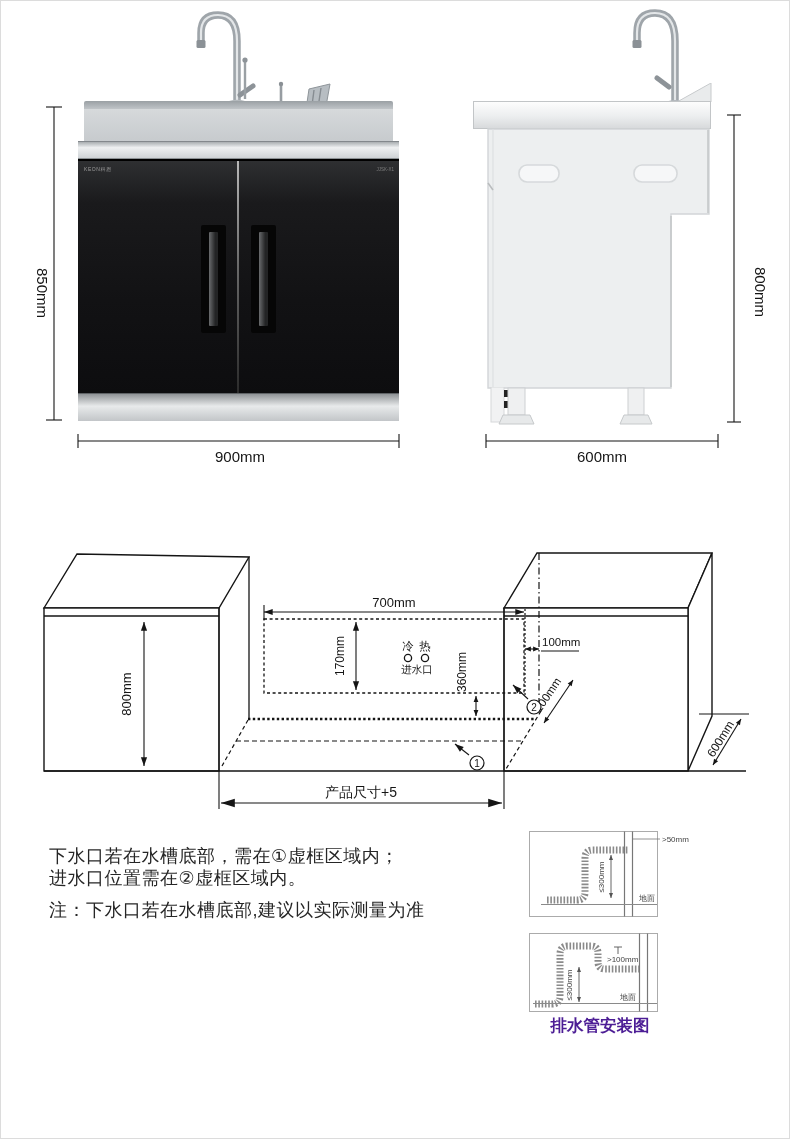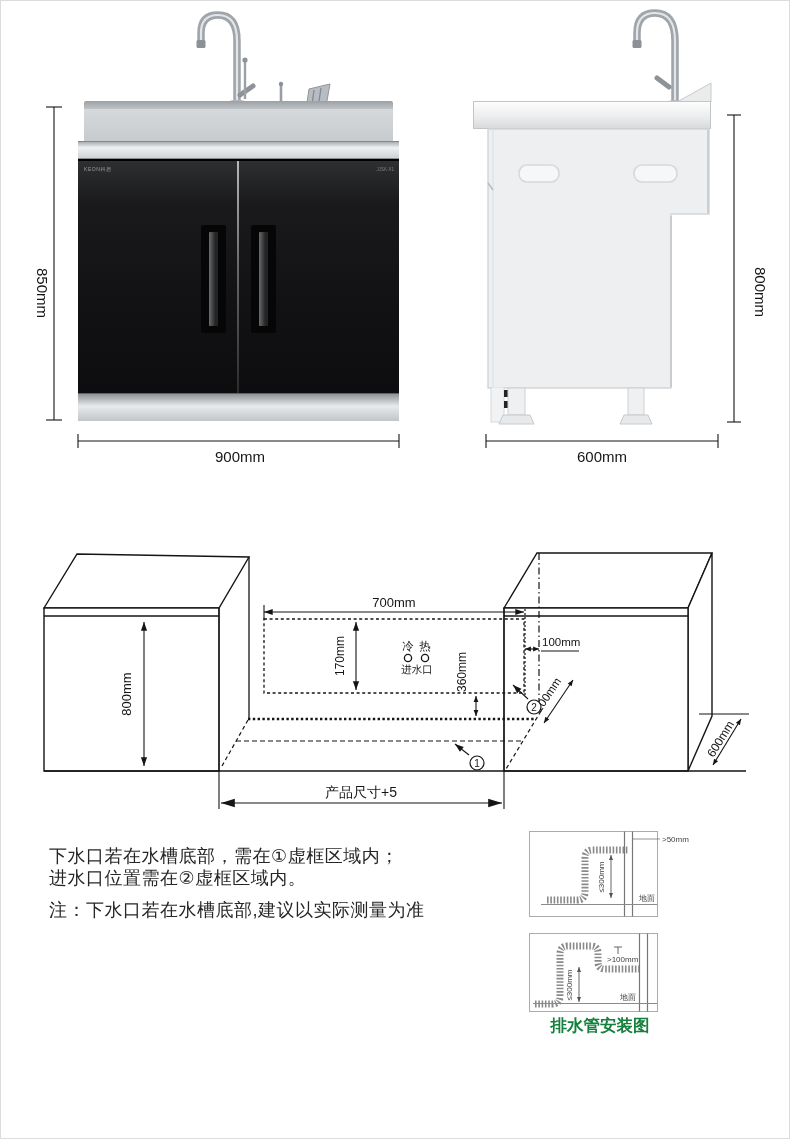--- a/index.html
+++ b/index.html
@@ -10,21 +10,21 @@
   .dim15{font-size:15px;}
   .dim13{font-size:13px;}
   .dim12{font-size:12px;}
   .dim11{font-size:11.5px;}
   .dim10{font-size:10.5px;}
   .dim8{font-size:8px;fill:#444;}
   .cad{stroke:#151515;stroke-width:1.3;fill:none;}
   .cadthin{stroke:#151515;stroke-width:1.1;fill:none;}
   .whiteface{fill:#ffffff;stroke:#151515;stroke-width:1.4;}
   .note-line{position:absolute;left:48px;color:#262626;font-size:18px;letter-spacing:0.5px;white-space:nowrap;}
-  .drain-caption{position:absolute;left:540px;top:1014px;width:118px;text-align:center;font-size:16.5px;font-weight:bold;color:#15803d;}
+  .drain-caption{position:absolute;left:540px;top:1014px;width:118px;text-align:center;font-size:16.5px;font-weight:bold;color:#4c1d95;}
   
   .doors{position:absolute;left:77px;top:158px;width:321px;height:234px;background:linear-gradient(180deg,#2e2f31 0%,#1a1a1c 18%,#121214 60%,#0d0d0f 100%);border-top:2px solid #000;box-sizing:border-box;}
   .door-divider{position:absolute;left:159px;top:0;width:2px;height:232px;background:linear-gradient(180deg,#b9b9b9,#6a6a6a 45%,#2b2b2b);}
   .handle{position:absolute;top:64px;width:25px;height:108px;background:#060606;border-radius:2px;}
   .handle .inner{position:absolute;left:8px;top:7px;width:9px;height:94px;background:linear-gradient(90deg,#6a6c6e,#232425 70%);border-radius:1px;}
   .brand-text{position:absolute;left:6px;top:5px;font-size:5px;color:#9b9b9b;letter-spacing:0.6px;}
   .model-text{position:absolute;right:5px;top:6px;font-size:4.5px;color:#7d7d7d;}
   .plinth{position:absolute;left:77px;top:392px;width:321px;height:28px;background:linear-gradient(180deg,#8f9396 0%,#e8eaeb 45%,#c2c5c8 100%);border-top:1px solid #5f6366;box-sizing:border-box;}
   .splash{position:absolute;left:83px;top:100px;width:309px;height:10px;background:linear-gradient(180deg,#9aa0a4,#c9cdd0);border-radius:2px 2px 0 0;}
   .deck{position:absolute;left:83px;top:108px;width:309px;height:34px;background:linear-gradient(180deg,#d6d9db,#c6cacd);}

